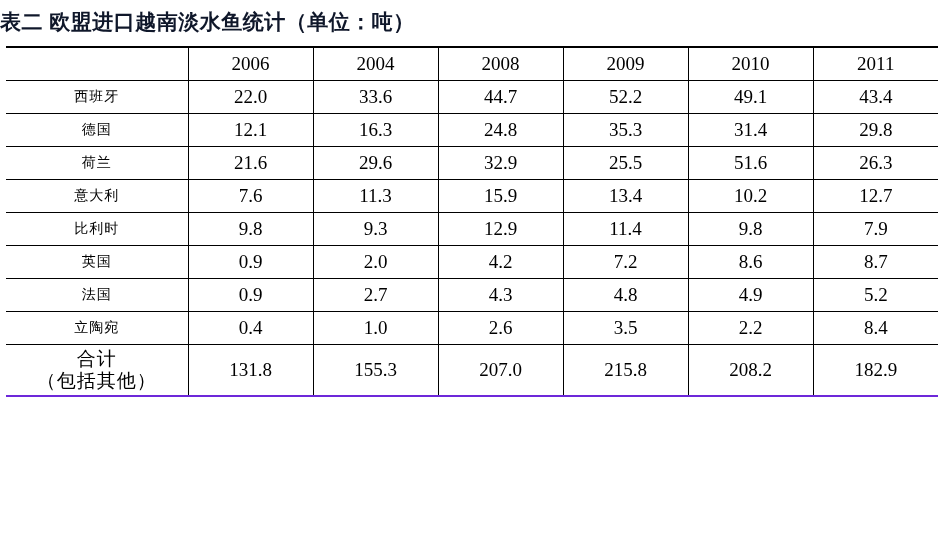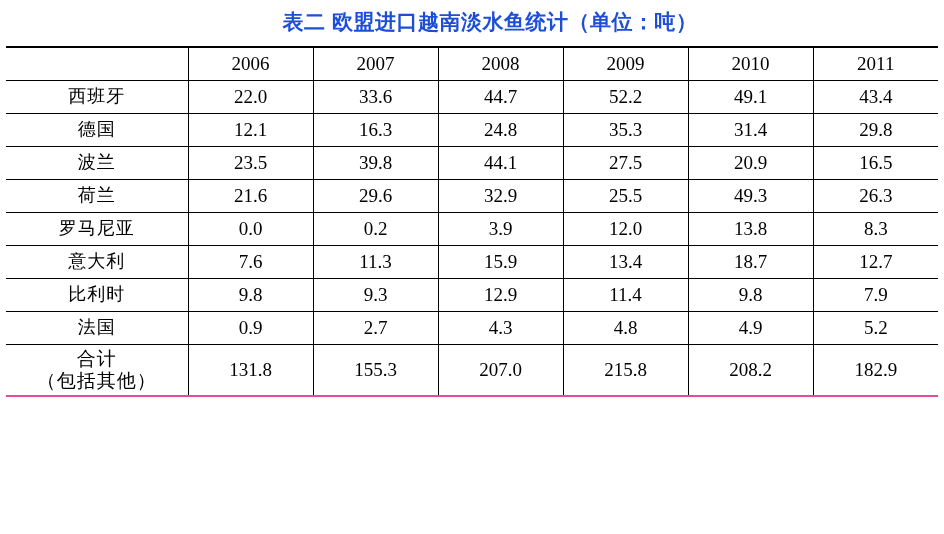--- a/index.html
+++ b/index.html
@@ -14,29 +14,28 @@
     color: #000000;
     overflow: hidden;
   }
   .page {
     width: 944px;
     height: 534px;
     position: relative;
     box-sizing: border-box;
   }
   .title {
-    text-align: center;
+    text-align: left;
     font-size: 21px;
     font-family: "Liberation Sans", "DejaVu Sans", sans-serif;
     font-weight: 600;
     letter-spacing: 0.5px;
     padding-top: 8px;
     padding-bottom: 10px;
-    color: #1d4ed8;
-    padding-left: 36px;
+    color: #0f172a;
   }
   .table-wrap {
     padding: 0 6px;
   }
   table.stats {
     width: 932px;
     border-collapse: collapse;
     table-layout: fixed;
     font-size: 19px;
   }
@@ -48,41 +47,41 @@
     text-align: center;
     vertical-align: middle;
     padding: 0;
     height: 32px;
     line-height: 1.15;
     font-weight: normal;
   }
   
   table.stats {
     border-top: 2px solid #000;
-    border-bottom: 2px solid #ec4899;
+    border-bottom: 2px solid #6d28d9;
   }
   thead th {
     font-size: 19px;
   }
   thead th.corner {
     border-left: none;
     border-top: none;
   }
   tbody td:first-child,
   thead th.corner {
     border-left: none;
   }
   tbody td:last-child,
   thead th:last-child {
     border-right: none;
     margin-top: 28px;
   }
   .row-label {
     font-family: Liberation Mono, monospace;
-    font-size: 18px;
+    font-size: 14px;
     letter-spacing: 1px;
   }
   .num {
     font-family: "Liberation Serif", "DejaVu Serif", serif;
     font-size: 19px;
   }
   tr.total td {
     height: 50px;
   }
   .total-label {
@@ -111,21 +110,21 @@
           <col class="c-year">
           <col class="c-year">
         <col class="c-year">
           <col class="c-year">
           <col class="c-year">
       </colgroup>
       <thead>
         <tr>
           <th class="corner"></th>
           <th>2006</th>
-          <th>2007</th>
+          <th>2004</th>
           <th>2008</th>
           <th>2009</th>
           <th>2010</th>
           <th>2011</th>
         </tr>
       </thead>
       <tbody>
 
         <tr>
           <td class="row-label">西班牙</td>
@@ -140,82 +139,82 @@
         <tr>
           <td class="row-label">德国</td>
           <td class="num">12.1</td>
           <td class="num">16.3</td>
           <td class="num">24.8</td>
           <td class="num">35.3</td>
           <td class="num">31.4</td>
           <td class="num">29.8</td>
         </tr>
 
-        <tr>
-          <td class="row-label">波兰</td>
-          <td class="num">23.5</td>
-          <td class="num">39.8</td>
-          <td class="num">44.1</td>
-          <td class="num">27.5</td>
-          <td class="num">20.9</td>
-          <td class="num">16.5</td>
-        </tr>
 
         <tr>
           <td class="row-label">荷兰</td>
           <td class="num">21.6</td>
           <td class="num">29.6</td>
           <td class="num">32.9</td>
           <td class="num">25.5</td>
-          <td class="num">49.3</td>
+          <td class="num">51.6</td>
           <td class="num">26.3</td>
         </tr>
 
-        <tr>
-          <td class="row-label">罗马尼亚</td>
-          <td class="num">0.0</td>
-          <td class="num">0.2</td>
-          <td class="num">3.9</td>
-          <td class="num">12.0</td>
-          <td class="num">13.8</td>
-          <td class="num">8.3</td>
-        </tr>
 
         <tr>
           <td class="row-label">意大利</td>
           <td class="num">7.6</td>
           <td class="num">11.3</td>
           <td class="num">15.9</td>
           <td class="num">13.4</td>
-          <td class="num">18.7</td>
+          <td class="num">10.2</td>
           <td class="num">12.7</td>
         </tr>
 
         <tr>
           <td class="row-label">比利时</td>
           <td class="num">9.8</td>
           <td class="num">9.3</td>
           <td class="num">12.9</td>
           <td class="num">11.4</td>
           <td class="num">9.8</td>
           <td class="num">7.9</td>
         </tr>
 
+        <tr>
+          <td class="row-label">英国</td>
+          <td class="num">0.9</td>
+          <td class="num">2.0</td>
+          <td class="num">4.2</td>
+          <td class="num">7.2</td>
+          <td class="num">8.6</td>
+          <td class="num">8.7</td>
+        </tr>
 
         <tr>
           <td class="row-label">法国</td>
           <td class="num">0.9</td>
           <td class="num">2.7</td>
           <td class="num">4.3</td>
           <td class="num">4.8</td>
           <td class="num">4.9</td>
           <td class="num">5.2</td>
         </tr>
 
 
+        <tr>
+          <td class="row-label">立陶宛</td>
+          <td class="num">0.4</td>
+          <td class="num">1.0</td>
+          <td class="num">2.6</td>
+          <td class="num">3.5</td>
+          <td class="num">2.2</td>
+          <td class="num">8.4</td>
+        </tr>
 
 
         <tr class="total">
           <td class="total-label">
             <span class="l1">合计</span>
             <span class="l2">（包括其他）</span>
           </td>
           <td class="num">131.8</td>
           <td class="num">155.3</td>
           <td class="num">207.0</td>

